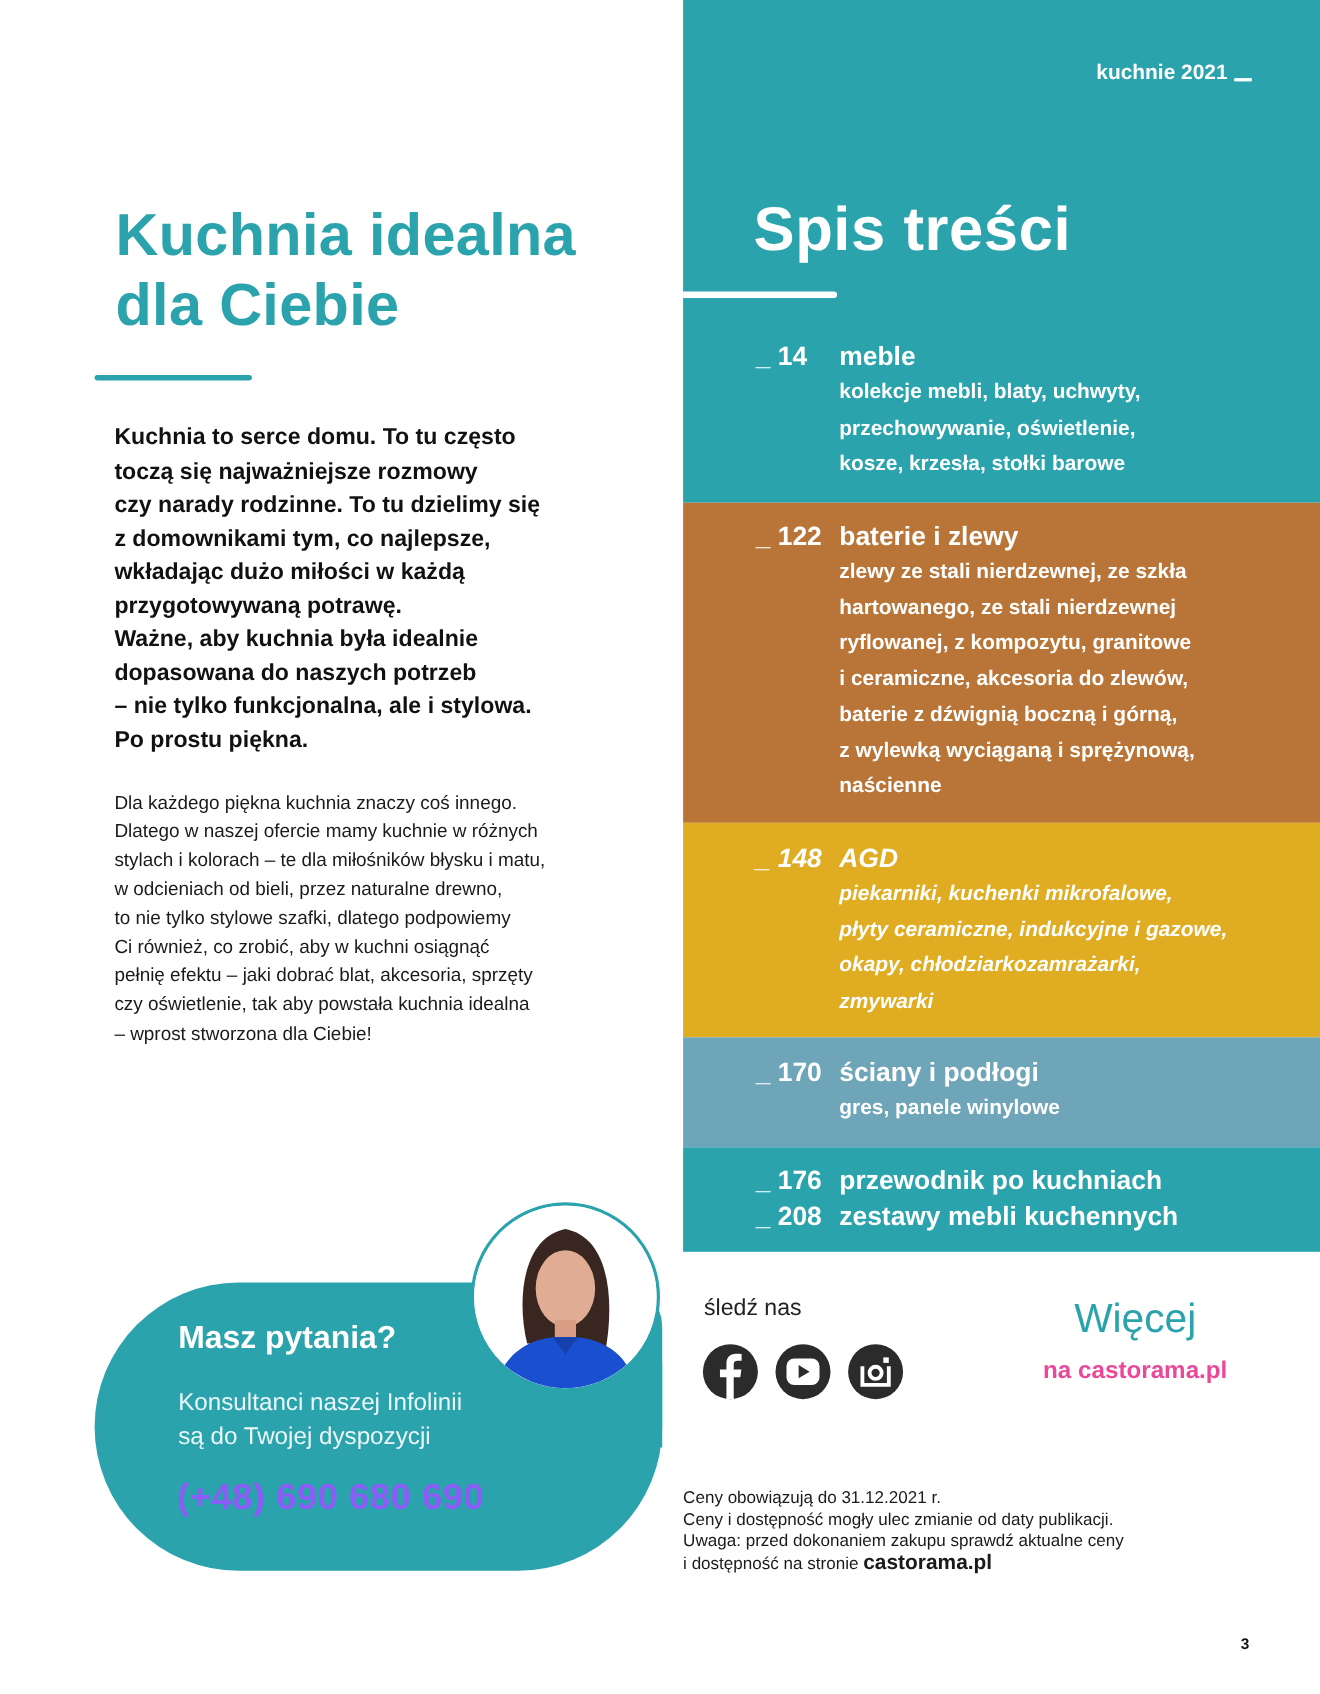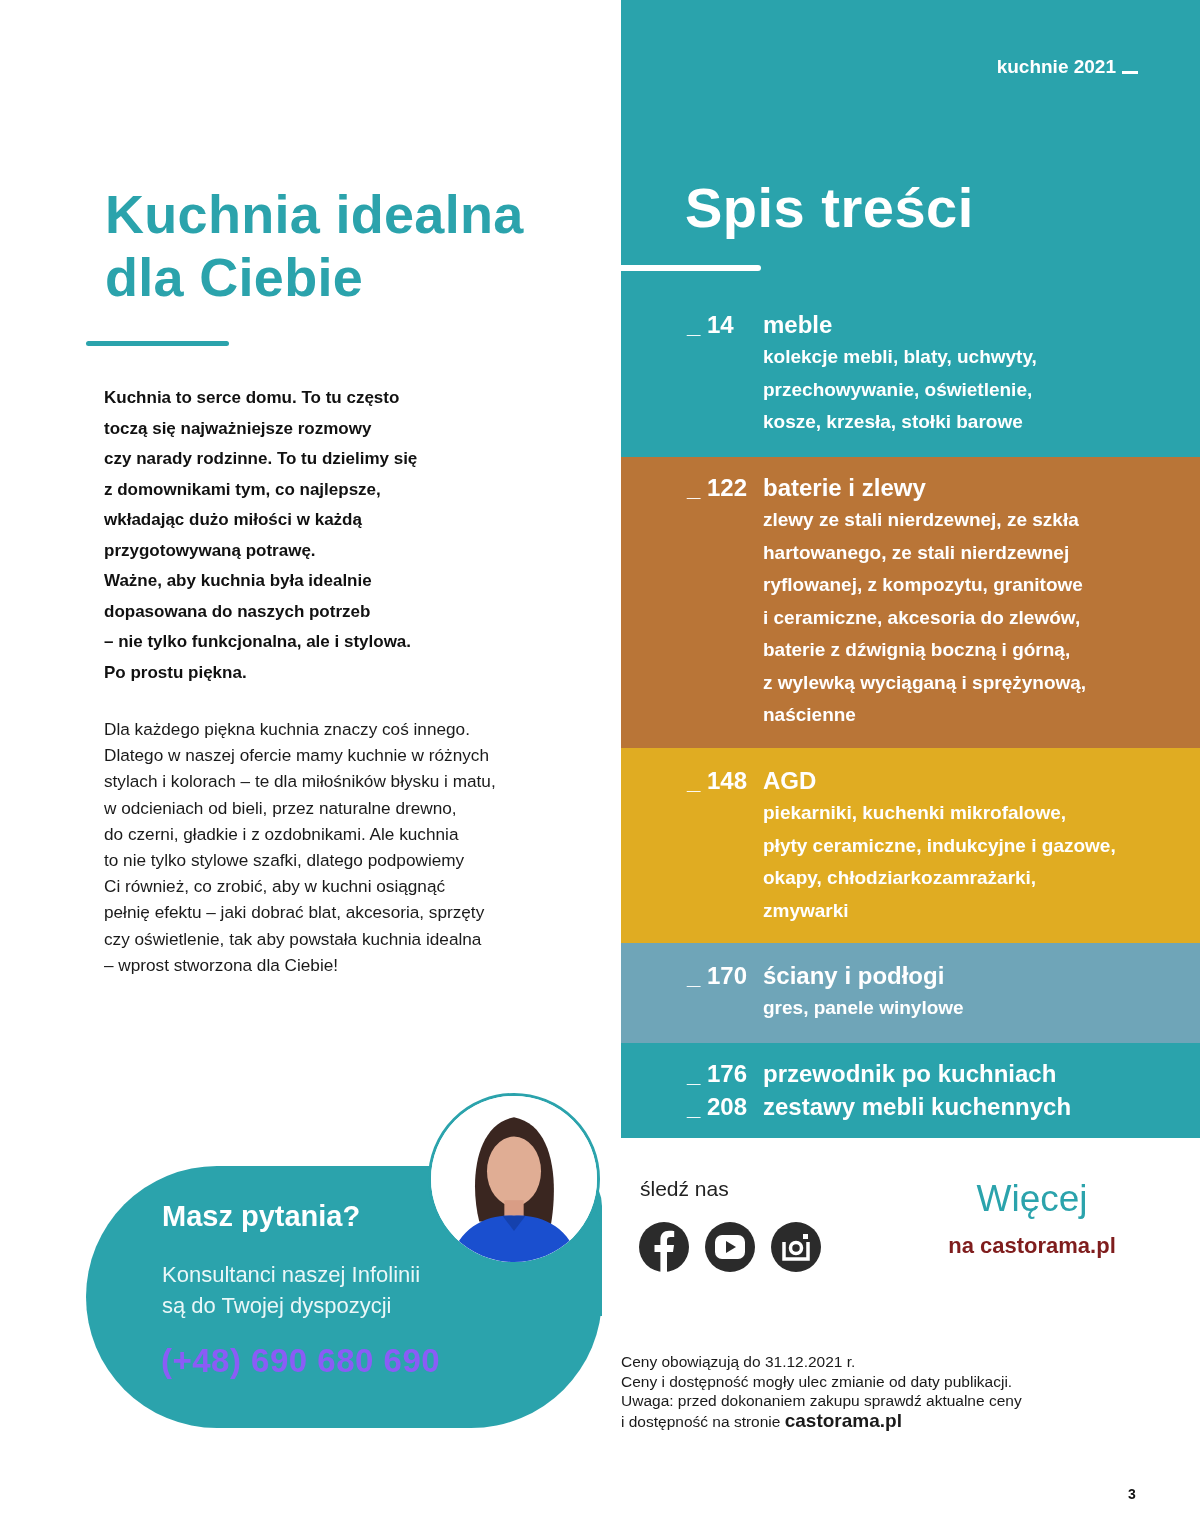--- a/index.html
+++ b/index.html
@@ -12,21 +12,21 @@
     font-family: "Liberation Sans", sans-serif; font-weight: 700;
     font-size: 54px; line-height: 63px; color: #2ba3ac; letter-spacing: 0.3px;
   }
   .title-underline {
     position: absolute; left: 86px; top: 341px; width: 143px; height: 5px;
     background: #2ba3ac; border-radius: 3px;
   }
   .lead {
     position: absolute; left: 104px; top: 383px; width: 470px;
     font-family: "Liberation Sans", sans-serif; font-weight: 700;
-    font-size: 17px; line-height: 30.5px; color: #111;
+    font-size: 21px; line-height: 30.5px; color: #111;
   }
   .lead p { white-space: nowrap; }
   .body-text {
     position: absolute; left: 104px; top: 716px; width: 470px;
     font-family: "Liberation Sans", sans-serif; font-size: 17.2px; line-height: 26.2px; color: #1a1a1a;
   }
   .body-text p { white-space: nowrap; }
 
   
   .contact-blob {
@@ -94,21 +94,21 @@
   .social-icon {
     width: 50px; height: 50px; border-radius: 50%; background: #2b2b2b;
     display: flex; align-items: center; justify-content: center;
   }
   .promo { position: absolute; left: 920px; top: 1175px; width: 224px; text-align: center; font-family: "Liberation Sans", sans-serif; }
   .promo-top { font-weight: 400; font-size: 37px; color: #2ba3ac; line-height: 48px; }
   .promo-pill {
     margin: 2px auto 0; width: 202px; height: 50px; background: #2ba3ac; border-radius: 25px;
     color: #fff; font-weight: 700; font-size: 37px; line-height: 50px;
   }
-  .promo-site { margin-top: 10px; font-size: 22px; color: #7f1d1d; font-weight: 700; }
+  .promo-site { margin-top: 10px; font-size: 22px; color: #ec4899; font-weight: 700; }
 
   .disclaimer {
     position: absolute; left: 621px; top: 1352px; font-family: "Liberation Sans", sans-serif;
     font-size: 15.5px; line-height: 19.5px; color: #1a1a1a;
   }
   .disclaimer p { white-space: nowrap; }
   .disclaimer .brand { font-weight: 700; font-size: 19px; }
   .page-number {
     position: absolute; left: 1128px; top: 1486px; font-family: "Liberation Sans", sans-serif;
     font-weight: 700; font-size: 14px; color: #111;
@@ -134,21 +134,20 @@
   <p>dopasowana do naszych potrzeb</p>
   <p>– nie tylko funkcjonalna, ale i stylowa.</p>
   <p>Po prostu piękna.</p>
 </div>
 
 <div class="body-text">
   <p>Dla każdego piękna kuchnia znaczy coś innego.</p>
   <p>Dlatego w naszej ofercie mamy kuchnie w różnych</p>
   <p>stylach i kolorach – te dla miłośników błysku i matu,</p>
   <p>w odcieniach od bieli, przez naturalne drewno,</p>
-  <p>do czerni, gładkie i z ozdobnikami. Ale kuchnia</p>
   <p>to nie tylko stylowe szafki, dlatego podpowiemy</p>
   <p>Ci również, co zrobić, aby w kuchni osiągnąć</p>
   <p>pełnię efektu – jaki dobrać blat, akcesoria, sprzęty</p>
   <p>czy oświetlenie, tak aby powstała kuchnia idealna</p>
   <p>– wprost stworzona dla Ciebie!</p>
 </div>
 
 <div class="contact-blob"></div>
 <div class="avatar">
   <svg viewBox="0 0 172 172">
@@ -202,21 +201,21 @@
       <p>zlewy ze stali nierdzewnej, ze szkła</p>
       <p>hartowanego, ze stali nierdzewnej</p>
       <p>ryflowanej, z kompozytu, granitowe</p>
       <p>i ceramiczne, akcesoria do zlewów,</p>
       <p>baterie z dźwignią boczną i górną,</p>
       <p>z wylewką wyciąganą i sprężynową,</p>
       <p>naścienne</p>
     </div>
   </div>
 
-  <div class="toc-entry" style="top:765px;">
+  <div class="toc-entry" style="top:765px;font-style:italic;">
     <div class="toc-head">
       <span class="toc-page">_ 148</span>
       <span class="toc-label">AGD</span>
     </div>
     <div class="toc-desc">
       <p>piekarniki, kuchenki mikrofalowe,</p>
       <p>płyty ceramiczne, indukcyjne i gazowe,</p>
       <p>okapy, chłodziarkozamrażarki,</p>
       <p>zmywarki</p>
     </div>

